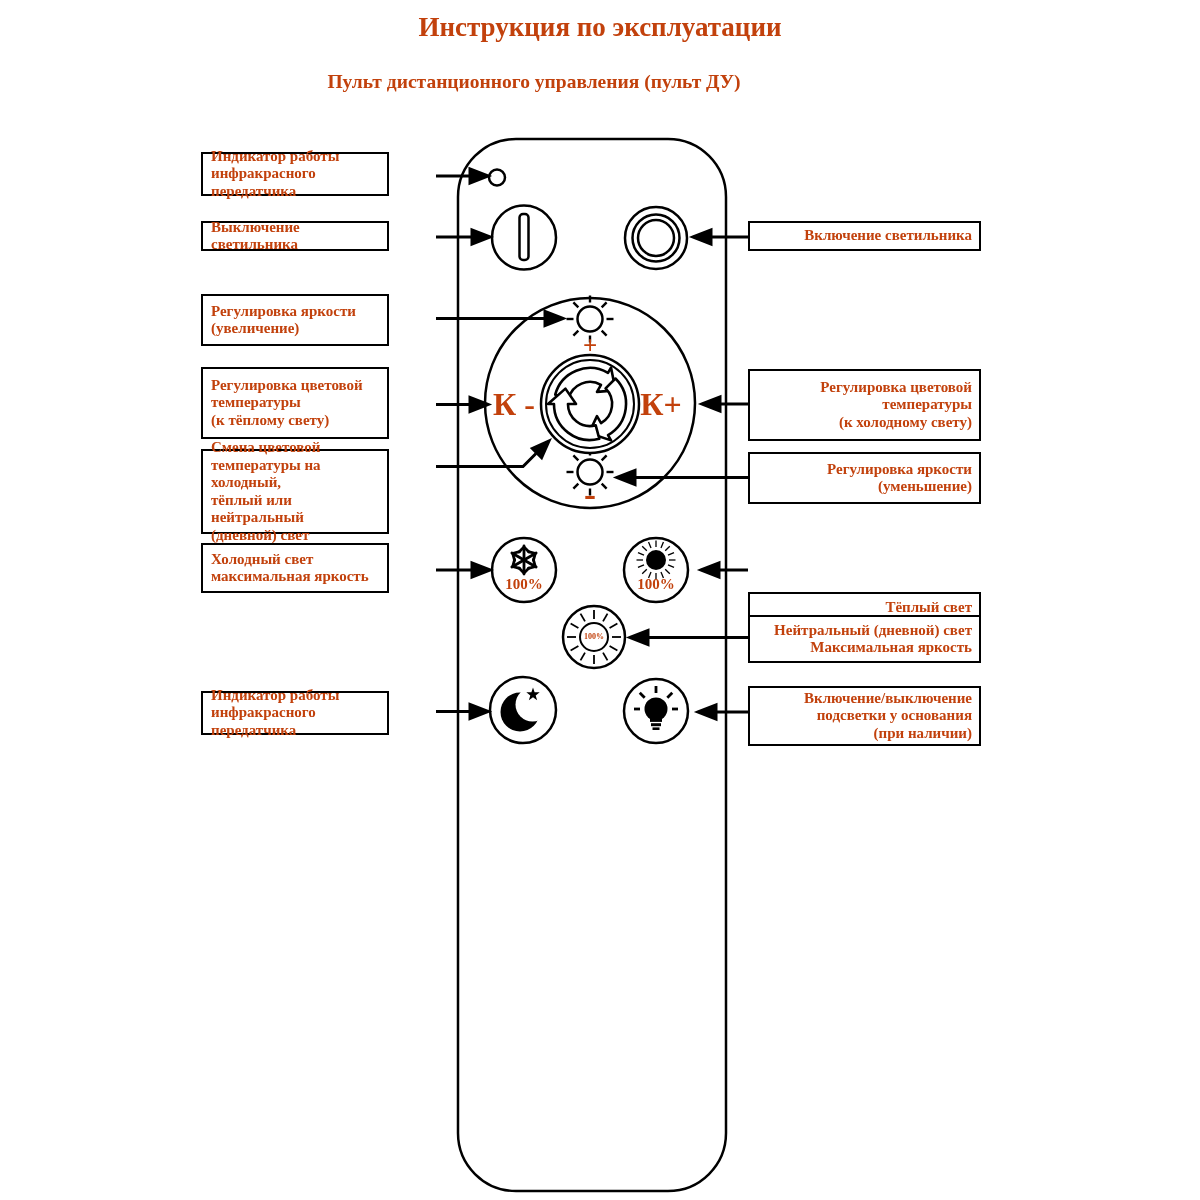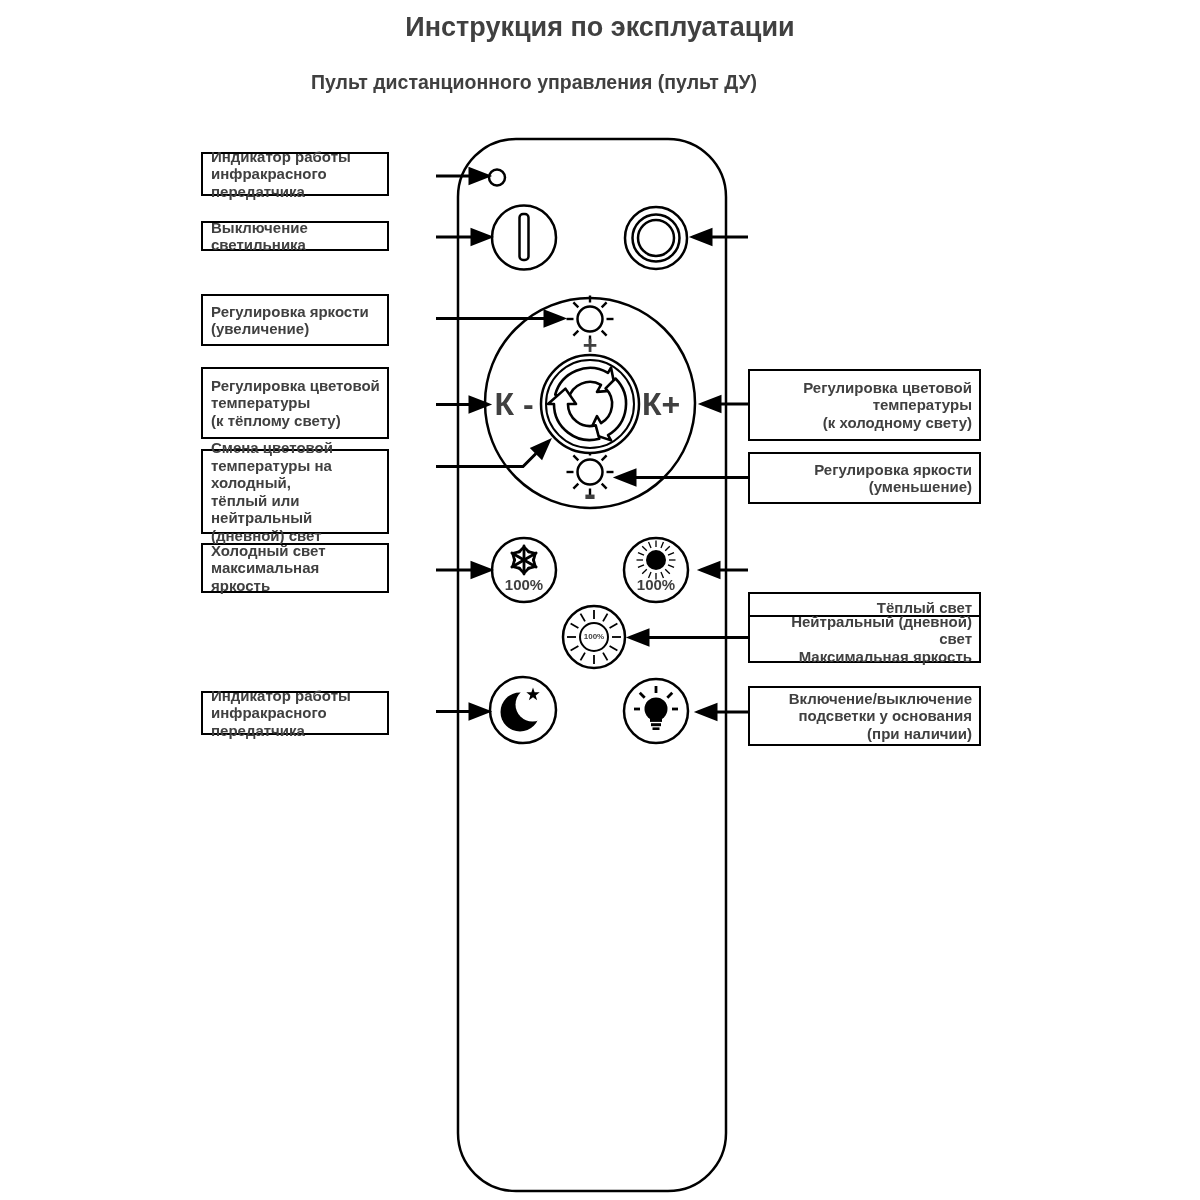--- a/index.html
+++ b/index.html
@@ -1,17 +1,17 @@
 <!DOCTYPE html>
 <html><head>
 <meta charset="utf-8">
 <style>
   html,body{margin:0;padding:0;background:#fff;}
   #page{position:relative;width:1200px;height:1200px;background:#fff;
-        font-family:Liberation Sans, sans-serif;color:#404040;overflow:hidden;}
+        font-family:Liberation Serif, serif;color:#c2410c;overflow:hidden;}
   .title{position:absolute;left:0;top:12px;width:1200px;text-align:center;
          font-size:27px;font-weight:bold;}
   .subtitle{position:absolute;left:0;top:71px;width:1068px;text-align:center;
             font-size:19.5px;font-weight:bold;}
   svg{position:absolute;left:0;top:0;}
   .label-box{position:absolute;border:2px solid #000;background:#fff;
              box-sizing:border-box;display:flex;align-items:center;
              font-size:15px;font-weight:bold;line-height:17.5px;}
   .label-box.left{left:201px;width:188px;padding:2px 6px 2px 8px;}
   .label-box.right{left:748px;width:233px;padding:2px 7px 2px 6px;
@@ -256,20 +256,23 @@
     <span class="pre">Смена цветовой
 температуры на холодный,
 тёплый или нейтральный
 (дневной) свет</span>
   </div>
   <div class="label-box left" style="top:691px;height:44px;">
     <span class="pre">Индикатор работы
 инфракрасного передатчика</span>
   </div>
 
+  <div class="label-box right" style="top:221px;height:30px;">
+    <span class="pre">Включение светильника</span>
+  </div>
   <div class="label-box right" style="top:369px;height:72px;">
     <span class="pre">Регулировка цветовой
 температуры
 (к холодному свету)</span>
   </div>
   <div class="label-box right" style="top:452px;height:52px;">
     <span class="pre">Регулировка яркости
 (уменьшение)</span>
   </div>
   <div class="label-box right" style="top:544px;height:49px;margin-top:48px;">

